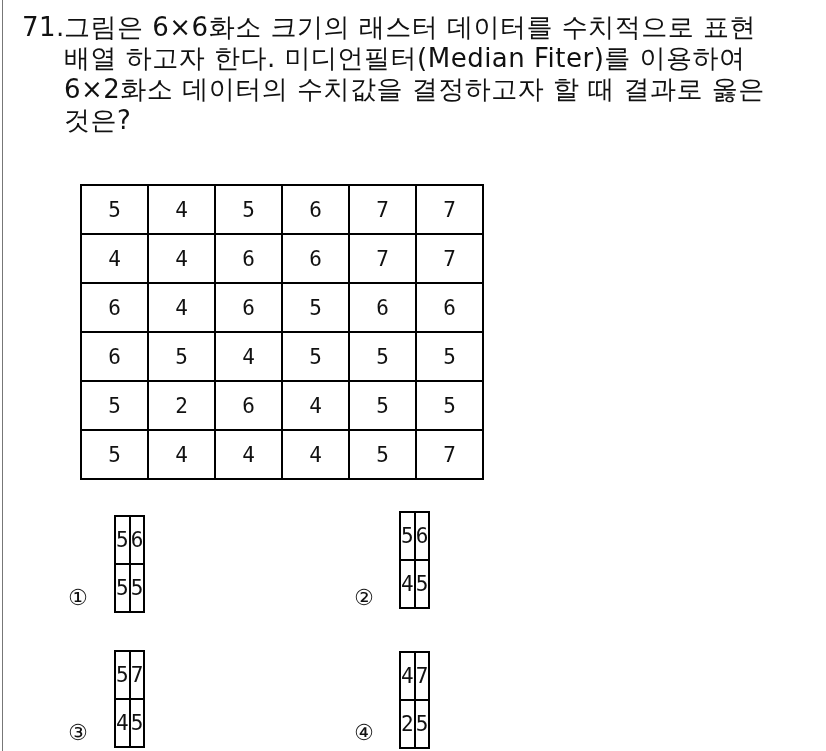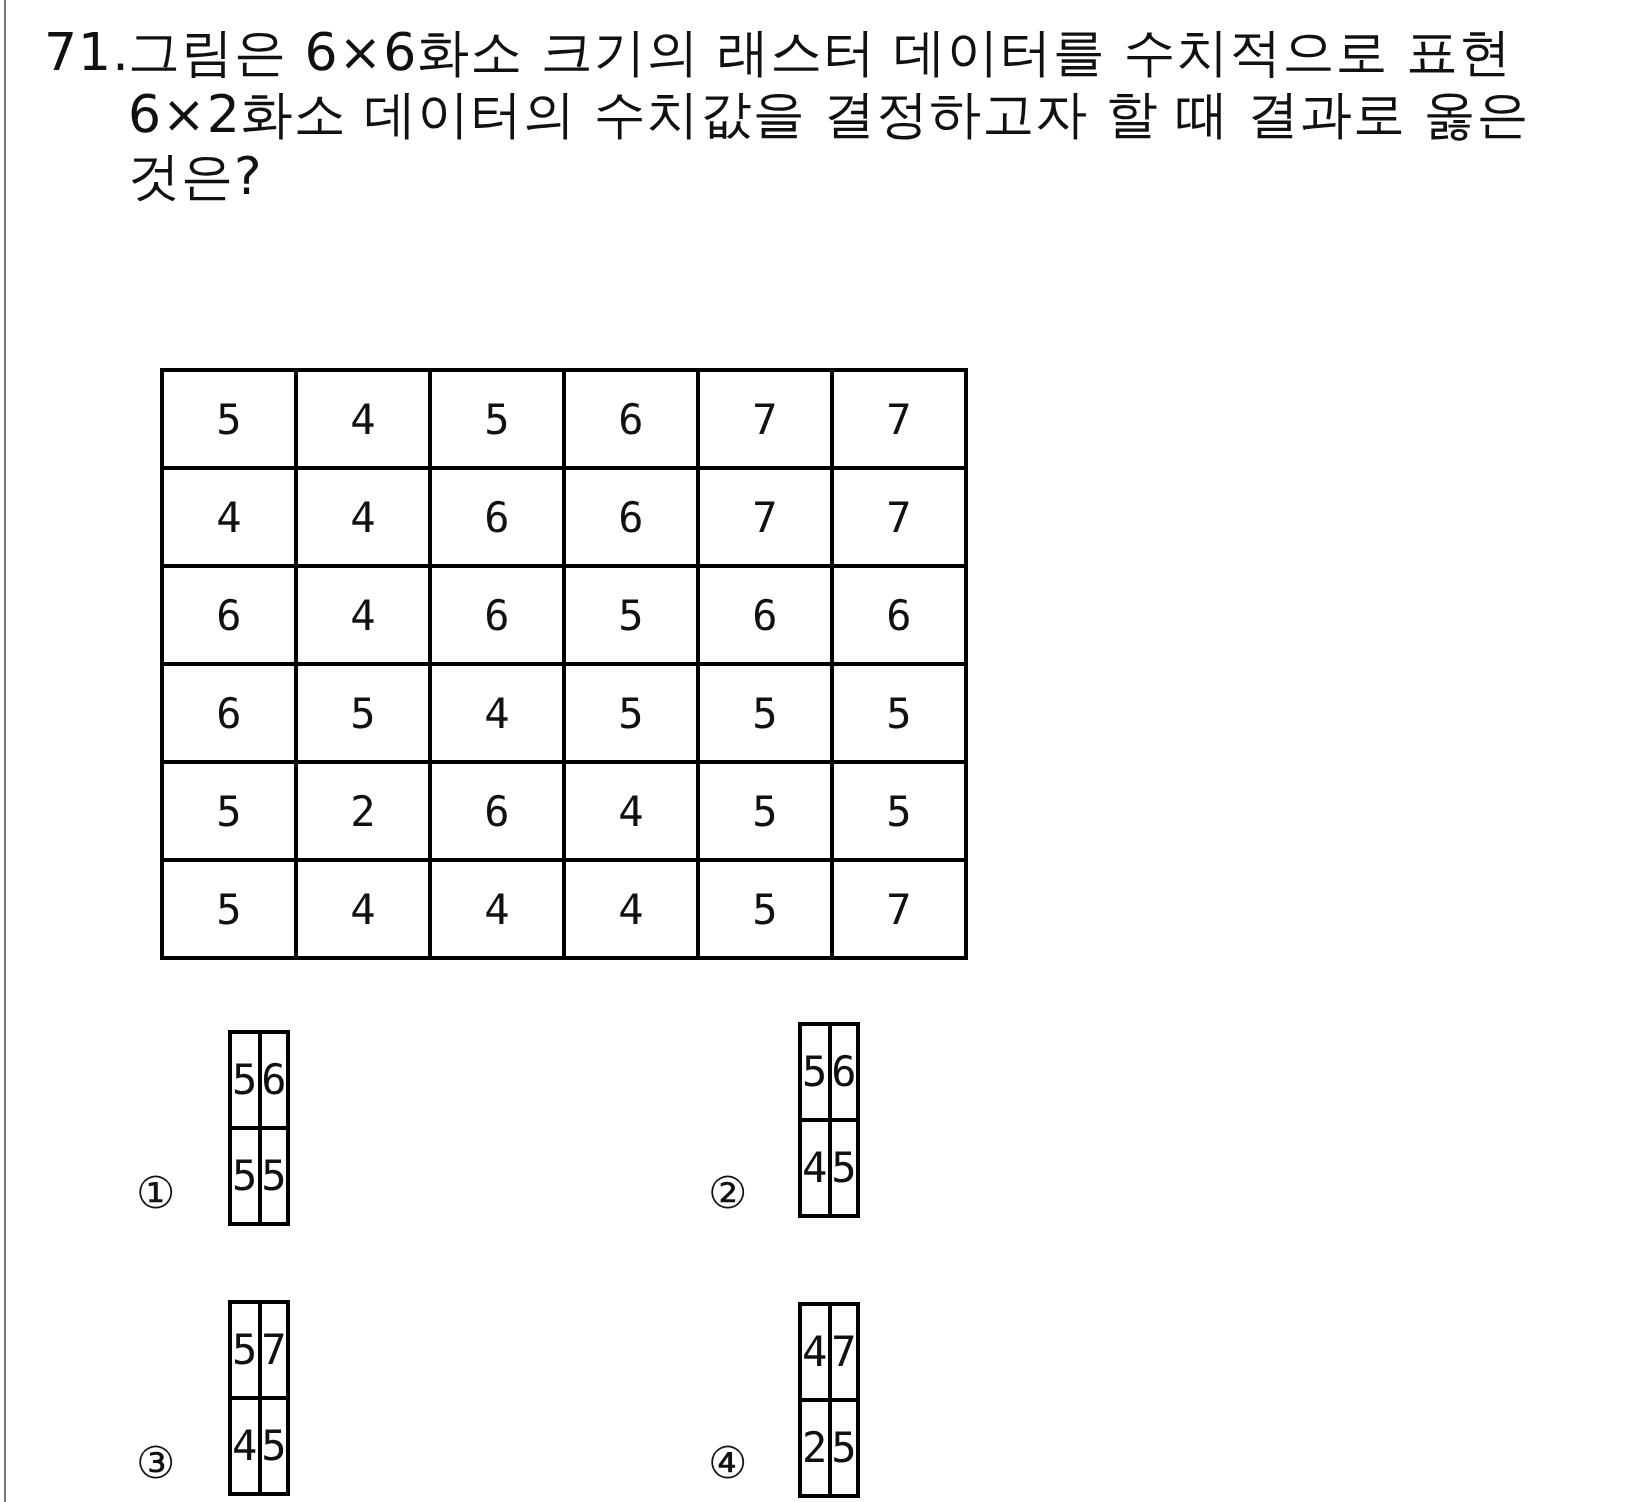--- a/index.html
+++ b/index.html
@@ -19,20 +19,21 @@
   .opt table.grid { position:absolute; }
   .opt table.grid td { width:66px; height:46px; }
 </style>
 </head>
 <body>
 
 <div class="left-rule"></div>
 
 <div class="question">
   <span class="q-line"><span class="q-num">71.</span><span>그림은 6×6화소 크기의 래스터 데이터를 수치적으로 표현</span></span>
+  <span class="q-line indent">배열 하고자 한다. 미디언필터(Median Fiter)를 이용하여</span>
   <span class="q-line indent">6×2화소 데이터의 수치값을 결정하고자 할 때 결과로 옳은</span>
   <span class="q-line indent">것은?</span>
 </div>
 
 <table class="grid" id="main-grid">
   <tbody>
       <tr>
     <td>5</td>
         <td>4</td>
         <td>5</td>

